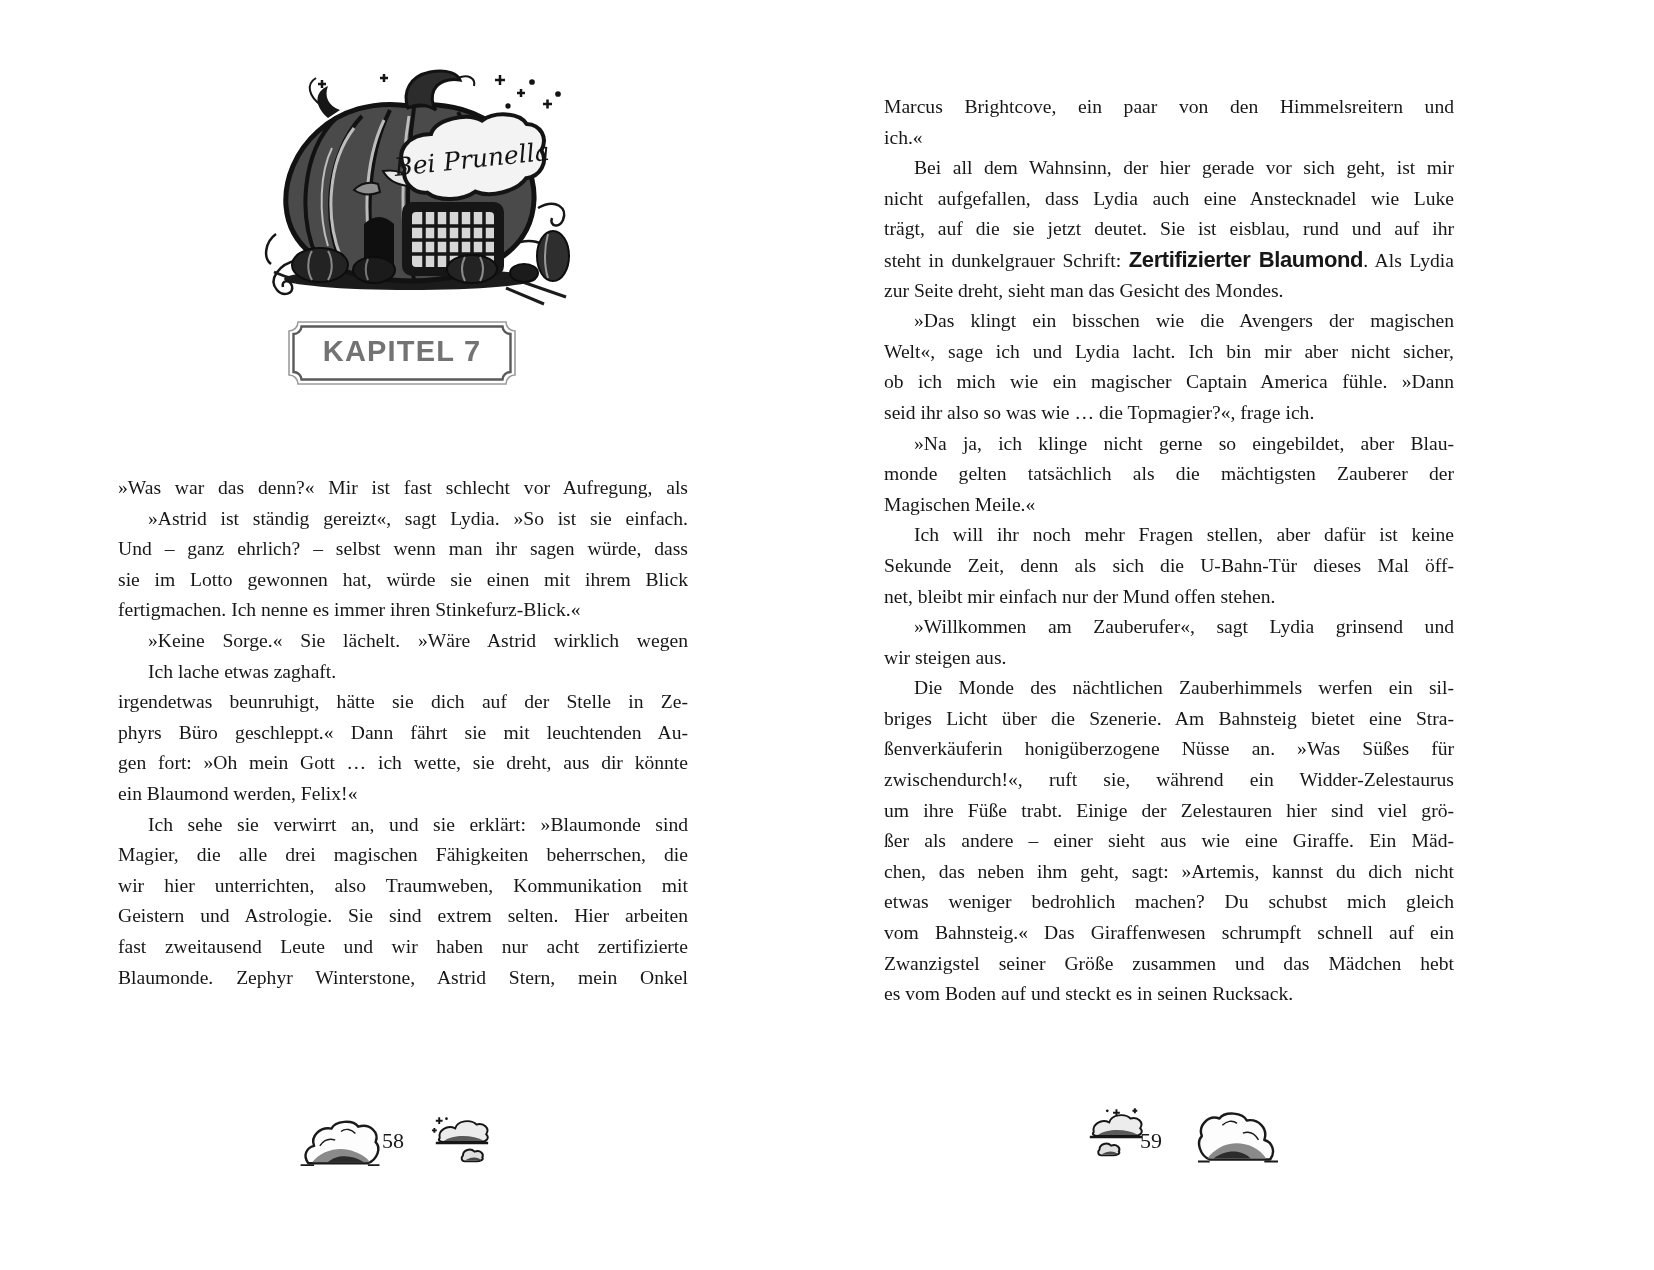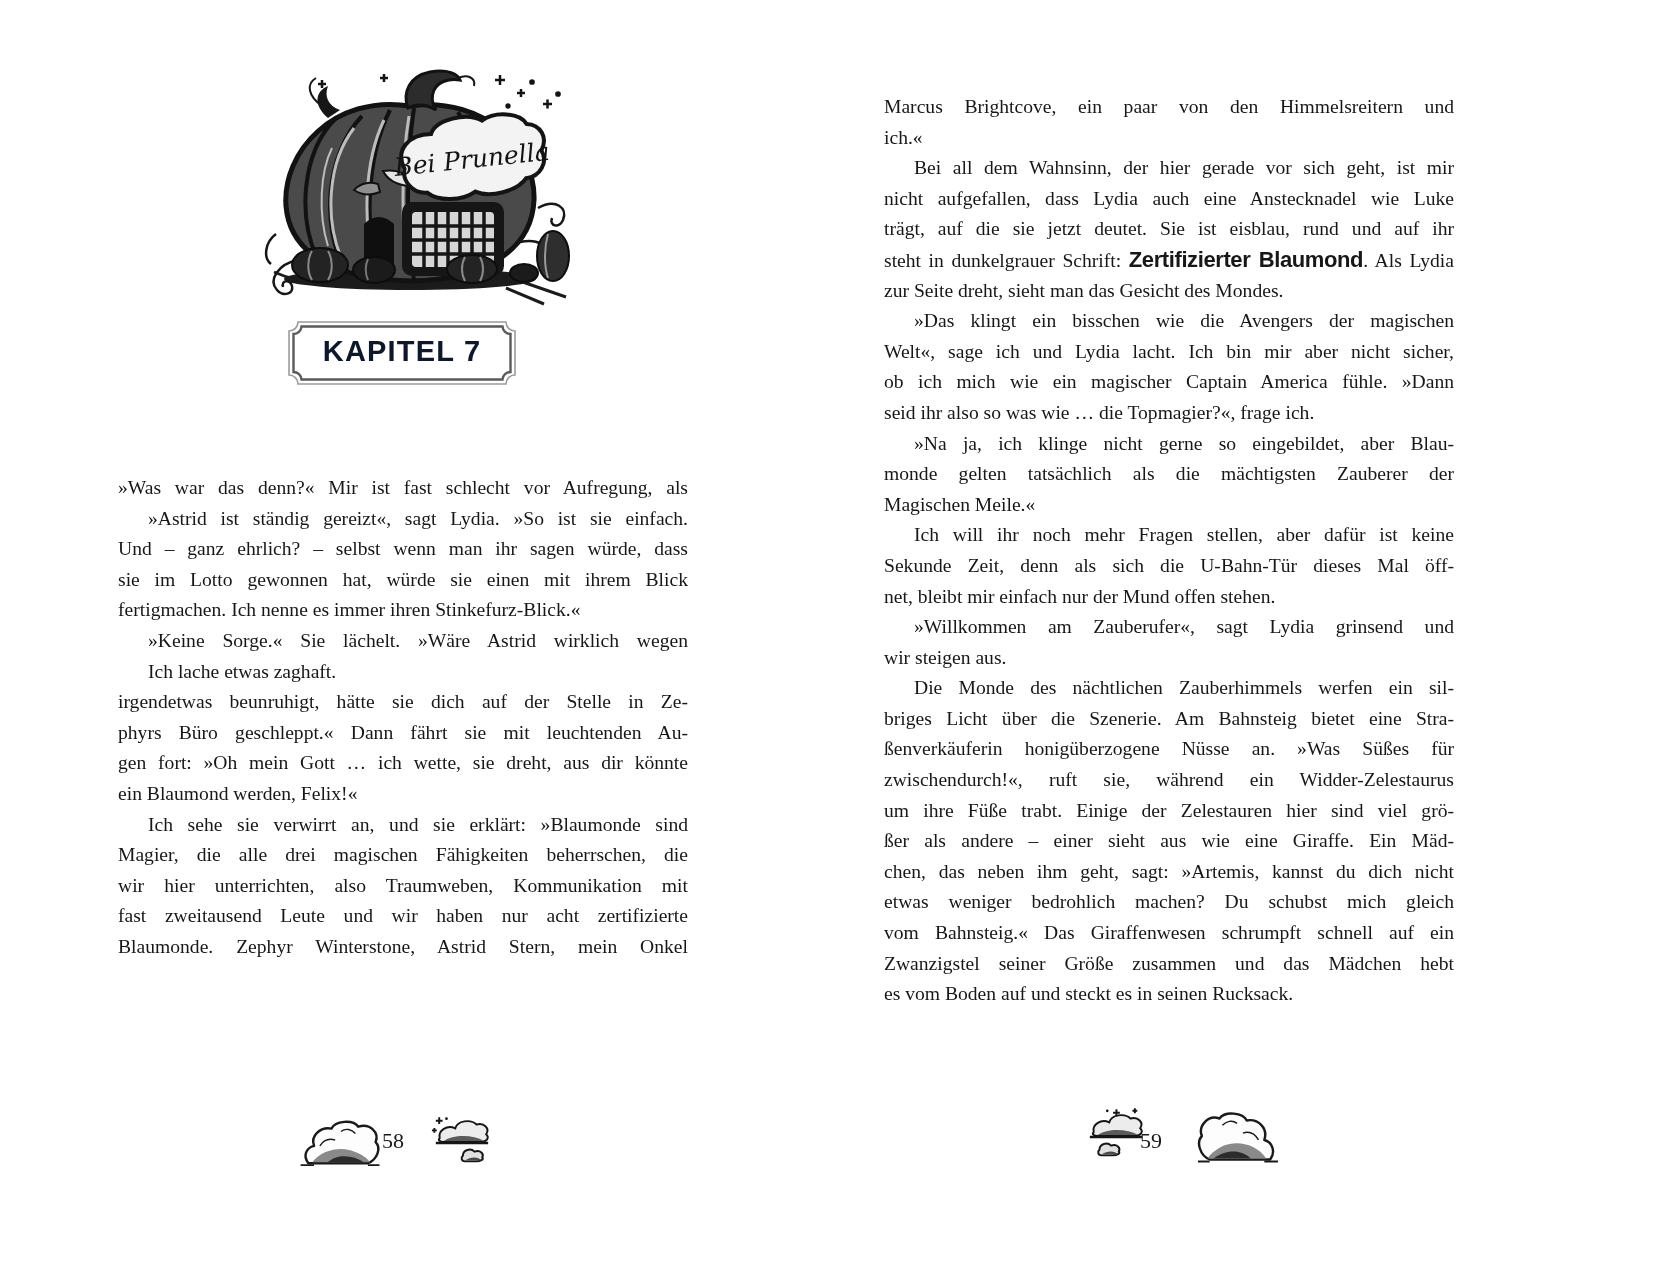--- a/index.html
+++ b/index.html
@@ -18,21 +18,21 @@
     font-family:Liberation Sans, sans-serif; font-weight:700;
     font-size:22px; letter-spacing:-0.4px;
   }
   .illustration { position:absolute; left:262px; top:66px; }
   .chapter-badge { position:absolute; left:288px; top:321px; width:228px; height:64px; }
   .badge-frame { position:absolute; left:0; top:0; }
   .badge-label {
     position:absolute; left:0; top:0; width:228px; height:60px;
     display:flex; align-items:center; justify-content:center;
     font-family:"Liberation Sans", sans-serif; font-weight:700;
-    font-size:29px; letter-spacing:1.2px; color:#0f172a;
+    font-size:29px; letter-spacing:1.2px; color:#737373;
   }
   .pagenum {
     position:absolute; width:40px; 
     font-size:22px; color:#1a1a1a;
   }
   .ornament { position:absolute; }
 </style>
 </head>
 <body>
 
@@ -137,20 +137,21 @@
     <div class="line l">fertigmachen. Ich nenne es immer ihren Stinkefurz-Blick.«</div>
     <div class="line j ind">»Keine Sorge.« Sie lächelt. »Wäre Astrid wirklich wegen</div>
     <div class="line l ind">Ich lache etwas zaghaft.</div>
     <div class="line j">irgendetwas beunruhigt, hätte sie dich auf der Stelle in Ze-</div>
     <div class="line j">phyrs Büro geschleppt.« Dann fährt sie mit leuchtenden Au-</div>
     <div class="line j">gen fort: »Oh mein Gott … ich wette, sie dreht, aus dir könnte</div>
     <div class="line l">ein Blaumond werden, Felix!«</div>
     <div class="line j ind">Ich sehe sie verwirrt an, und sie erklärt: »Blaumonde sind</div>
     <div class="line j">Magier, die alle drei magischen Fähigkeiten beherrschen, die</div>
     <div class="line j">wir hier unterrichten, also Traumweben, Kommunikation mit</div>
+    <div class="line j">Geistern und Astrologie. Sie sind extrem selten. Hier arbeiten</div>
     <div class="line j">fast zweitausend Leute und wir haben nur acht zertifizierte</div>
     <div class="line j">Blaumonde. Zephyr Winterstone, Astrid Stern, mein Onkel</div>
   </div>
 
   <svg class="ornament" style="left:300px; top:1119px;" width="82" height="50" viewBox="0 0 84 52">
     <path d="M8,46 C2,38 6,30 14,28 C10,18 20,8 32,10 C36,2 54,0 60,8 C72,4 82,14 78,24 C84,30 80,42 70,46 Z" fill="#fdfdfd" stroke="#1a1a1a" stroke-width="2.5" stroke-linejoin="round"></path>
     <path d="M12,45 C22,32 42,28 56,34 C64,37 70,41 72,45 Z" fill="#8a8a8a"></path>
     <path d="M28,45 C38,36 54,37 66,45 Z" fill="#2b2b2b"></path>
     <path d="M20,28 C24,22 30,20 36,22 M42,13 C47,9 53,11 57,15" stroke="#1a1a1a" stroke-width="1.5" fill="none"></path>
     <path d="M0,48 H14 M70,48 H82" stroke="#1a1a1a" stroke-width="2" fill="none"></path>

